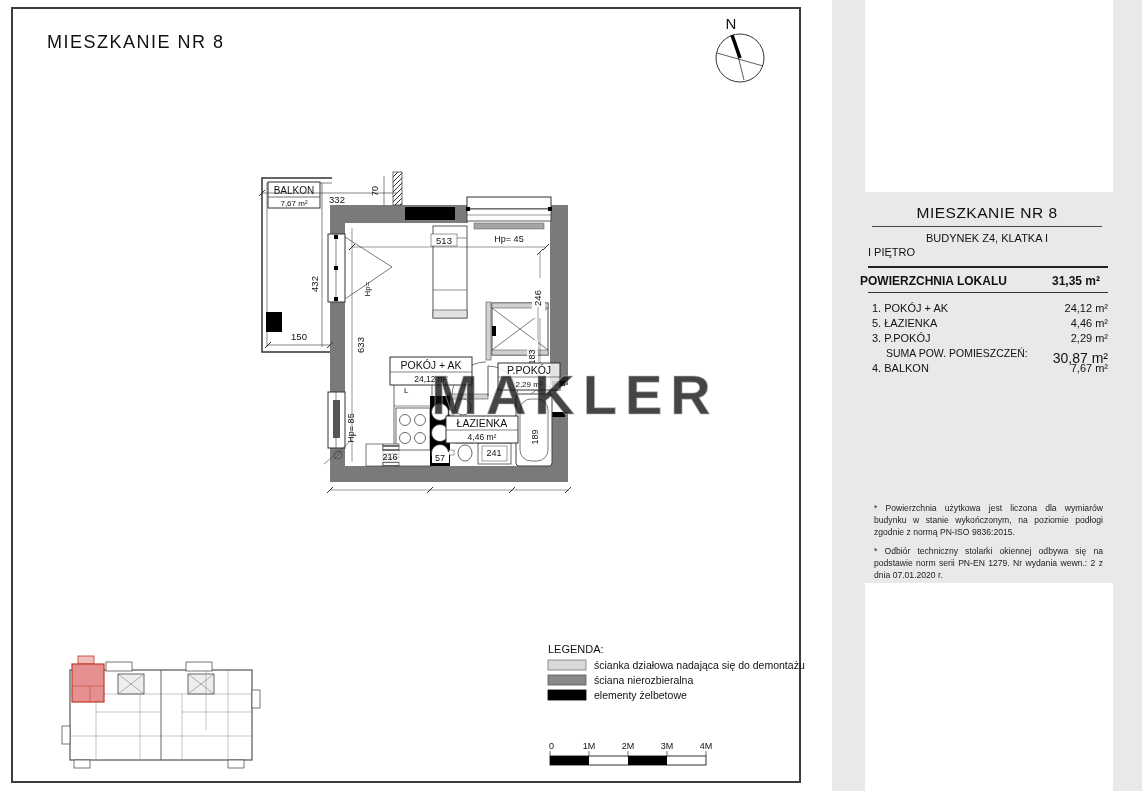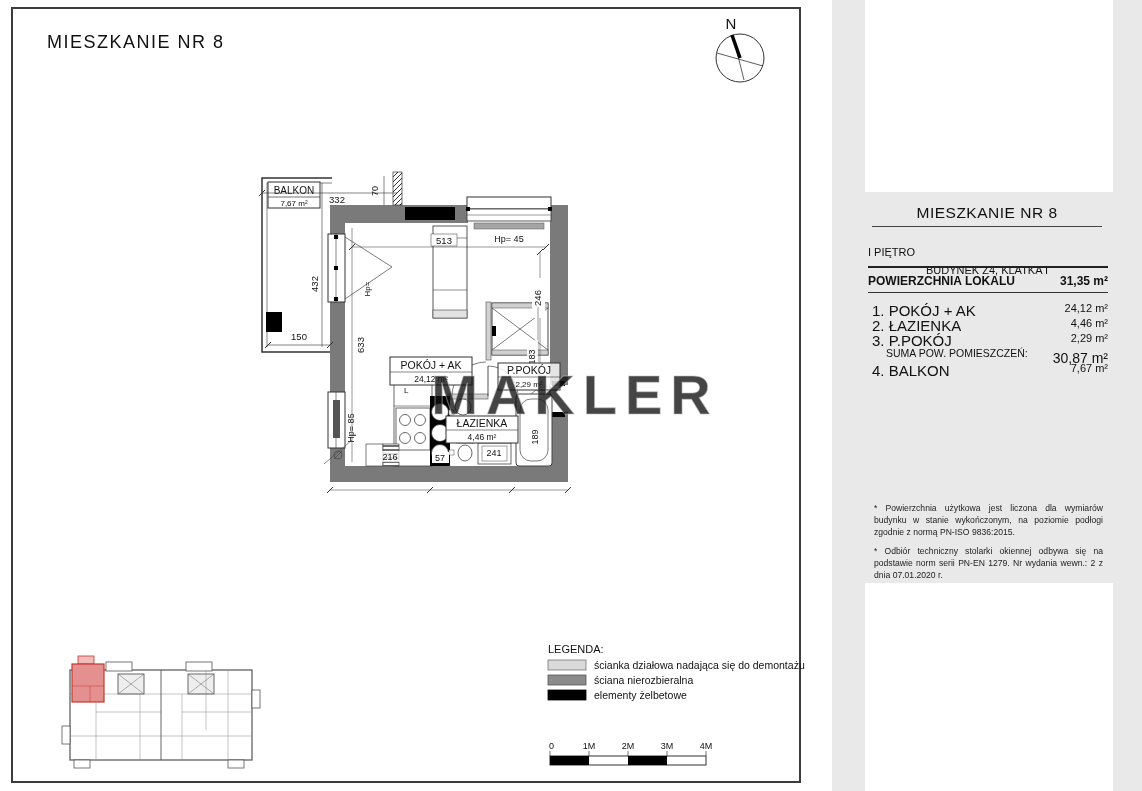--- a/index.html
+++ b/index.html
@@ -6,29 +6,29 @@
   .stage{position:relative;width:1142px;height:791px;overflow:hidden;background:#fff;}
   .sheet-svg{position:absolute;left:0;top:0;}
   svg text{font-family:"Liberation Sans",sans-serif;fill:#111;}
   .side{position:absolute;left:832px;top:0;width:310px;height:791px;background:#e9e9e9;}
   .white-box{position:absolute;background:#ffffff;}
   .wb-top{left:33px;top:0;width:248px;height:192px;}
   .wb-bottom{left:33px;top:583px;width:248px;height:208px;}
   .p-title{position:absolute;left:36px;top:204px;width:238px;text-align:center;
            font-size:15.5px;letter-spacing:.5px;color:#111;}
   .p-rule1{position:absolute;left:40px;top:226px;width:230px;border-top:1px solid #444;}
-  .p-sub1{position:absolute;left:36px;top:232px;width:238px;text-align:center;font-size:11px;color:#111;margin-top:32px;}
+  .p-sub1{position:absolute;left:36px;top:232px;width:238px;text-align:center;font-size:11px;color:#111;}
   .p-sub2{position:absolute;left:36px;top:246px;width:238px;font-size:11px;color:#111;}
   .p-rule2{position:absolute;left:36px;top:266px;width:240px;border-top:2px solid #222;}
-  .p-arearow{position:absolute;left:36px;top:274px;width:240px;height:16px;text-align:center;}
+  .p-arearow{position:absolute;left:28px;top:274px;width:240px;height:16px;text-align:center;}
   .p-arearow .lbl{position:absolute;left:0;top:0;font-size:12px;font-weight:bold;color:#111;}
   .p-arearow .val{position:absolute;right:0;top:0;font-size:12px;font-weight:bold;color:#111;}
   .p-rule3{position:absolute;left:36px;top:292px;width:240px;border-top:1px solid #333;}
   .p-row{position:absolute;left:38px;width:238px;height:15px;}
-  .p-row .lbl{position:absolute;left:2px;top:0;font-size:15px;color:#111;white-space:nowrap;}
+  .p-row .lbl{position:absolute;left:2px;top:0;font-size:11px;color:#111;white-space:nowrap;}
   .p-row .val{position:absolute;right:0;top:0;font-size:11px;color:#111;}
   .p-row.suma .lbl{left:16px;font-size:10.5px;}
   .p-row.suma .val{font-size:14px;top:3px;}
   .p-notes{position:absolute;left:36px;top:496px;width:241px;font-size:8.6px;
            line-height:1.42;color:#222;text-align:justify;}
   .p-notes p{margin:6px;}
 </style>
 </head>
 <body>
 
@@ -353,21 +353,21 @@
       <span class="lbl">POWIERZCHNIA LOKALU</span>
       <span class="val">31,35 m²</span>
     </div>
     <div class="p-rule3"></div>
 
     <div class="p-row" style="top:302px">
       <span class="lbl">1. POKÓJ + AK</span>
       <span class="val">24,12 m²</span>
     </div>
     <div class="p-row" style="top:317px">
-      <span class="lbl">2. ŁAZIENKA</span>
+      <span class="lbl">5. ŁAZIENKA</span>
       <span class="val">4,46 m²</span>
     </div>
     <div class="p-row" style="top:332px">
       <span class="lbl">3. P.POKÓJ</span>
       <span class="val">2,29 m²</span>
     </div>
     <div class="p-row suma" style="top:347px">
       <span class="lbl">SUMA POW. POMIESZCZEŃ:</span>
       <span class="val">30,87 m²</span>
     </div>

